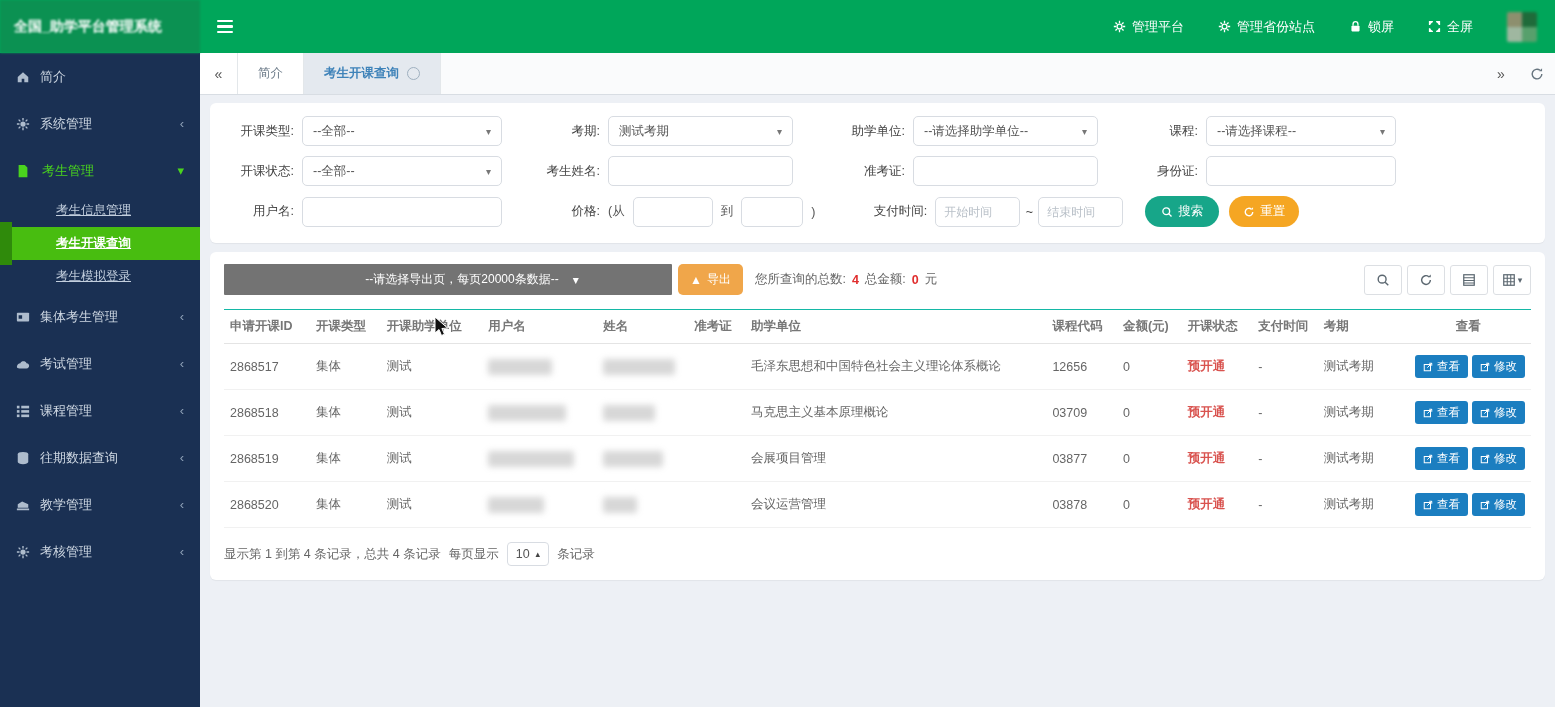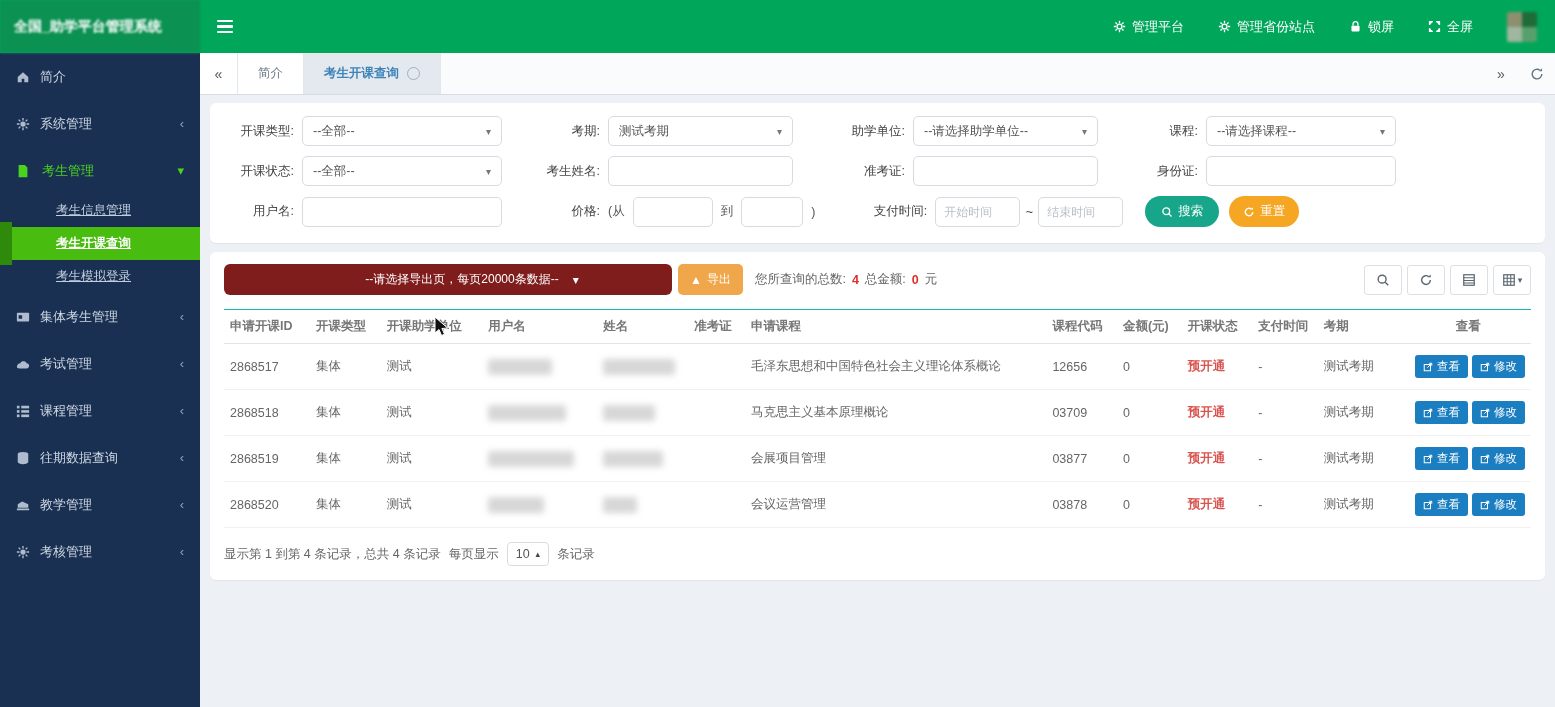--- a/index.html
+++ b/index.html
@@ -74,21 +74,21 @@
   .fw200{width:200px;} .fw185{width:185px;} .fw190{width:190px;} .fw85{width:85px;} .fw80{width:80px;} .fw60{width:62px;}
   .price-part { display:flex; align-items:center; gap:8px; color:#555; font-size:12.5px; }
   .btn { border:none; cursor:pointer; color:#fff; font-size:12.5px; display:inline-flex; align-items:center; gap:5px; }
   .btn svg { width:12px; height:12px; stroke:#fff; fill:none; }
   .btn-search { background:#17a689; border-radius:17px; padding:7px 16px; margin-left:22px; }
   .btn-reset { background:#f5a623; border-radius:17px; padding:7px 14px; margin-left:10px; }
 
   
   .panel.tablewrap { margin-top:9px; padding:12px 14px 14px; }
   .tb-toolbar { display:flex; align-items:center; filter:blur(0.6px); }
-  .export-select { width:448px; height:31px; background:#7f1d1d; color:#fff; border-radius:6px; display:flex; align-items:center; justify-content:center; gap:14px; font-size:12px; cursor:pointer;padding-left:48px; }
+  .export-select { width:448px; height:31px; background:#737373; color:#fff; border-radius:1px; display:flex; align-items:center; justify-content:center; gap:14px; font-size:12px; cursor:pointer;padding-left:48px; }
   .export-btn { height:31px; background:#f0a64a; color:#fff; border:none; border-radius:5px; margin-left:6px; padding:0 12px; display:inline-flex; align-items:center; gap:5px; font-size:12px; cursor:pointer; }
   .summary { margin-left:12px; font-size:12.5px; color:#666; display:flex; gap:6px; align-items:center; }
   .summary .red { color:#e02d2d; font-weight:bold; }
   .icon-group { margin-left:auto; display:flex; gap:5px; }
   .icon-btn { width:38px; height:30px; background:#fff; border:1px solid #dcdfe3; border-radius:3px; display:flex; align-items:center; justify-content:center; cursor:pointer; color:#5b6770; }
   .icon-btn svg { width:14px; height:14px; stroke:#5b6770; fill:none; }
   .icon-btn .mini-caret { font-size:9px; margin-left:2px; }
 
   table.grid { width:100%; border-collapse:collapse; margin-top:14px; font-size:12.5px; color:#666; filter:blur(0.6px); }
   table.grid th { font-weight:bold; color:#777; text-align:left; padding:8px 6px; border-top:1px solid #14b8a6; border-bottom:1px solid #e4e4e4; white-space:nowrap; }
@@ -391,21 +391,21 @@
               <col style="width:126px">
           </colgroup>
           <thead>
             <tr>
               <th>申请开课ID</th>
               <th>开课类型</th>
               <th>开课助学单位</th>
               <th>用户名</th>
               <th>姓名</th>
               <th>准考证</th>
-              <th>申请课程</th>
+              <th>助学单位</th>
               <th>课程代码</th>
               <th>金额(元)</th>
               <th>开课状态</th>
               <th>支付时间</th>
               <th>考期</th>
               <th style="text-align:center">查看</th>
             </tr>
           </thead>
           <tbody>
             <tr>

